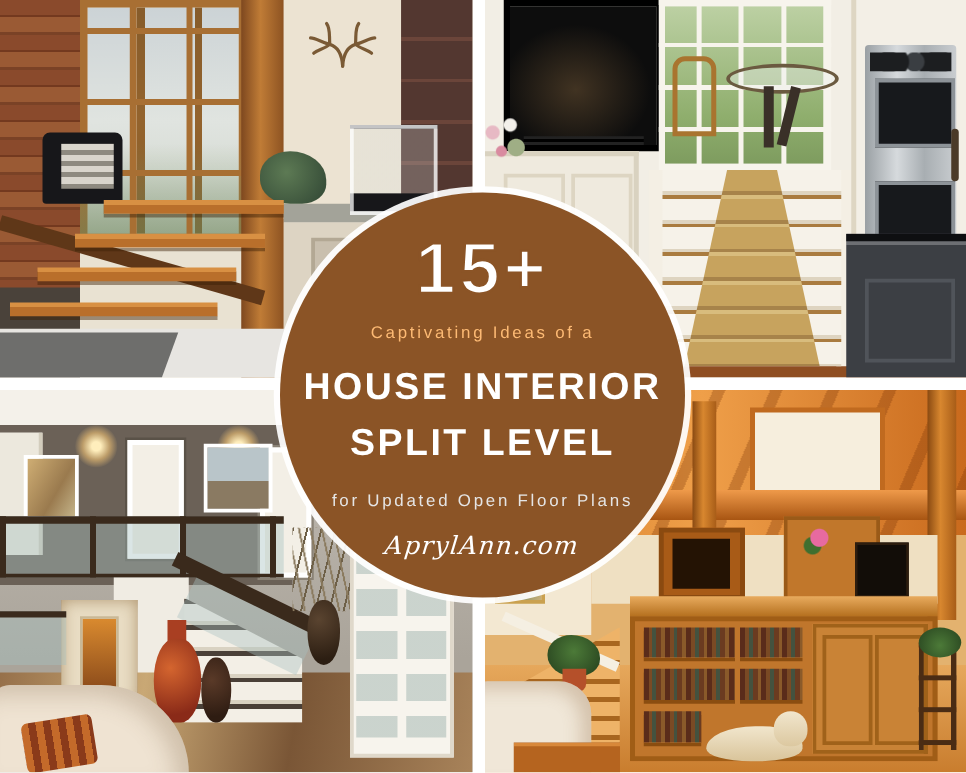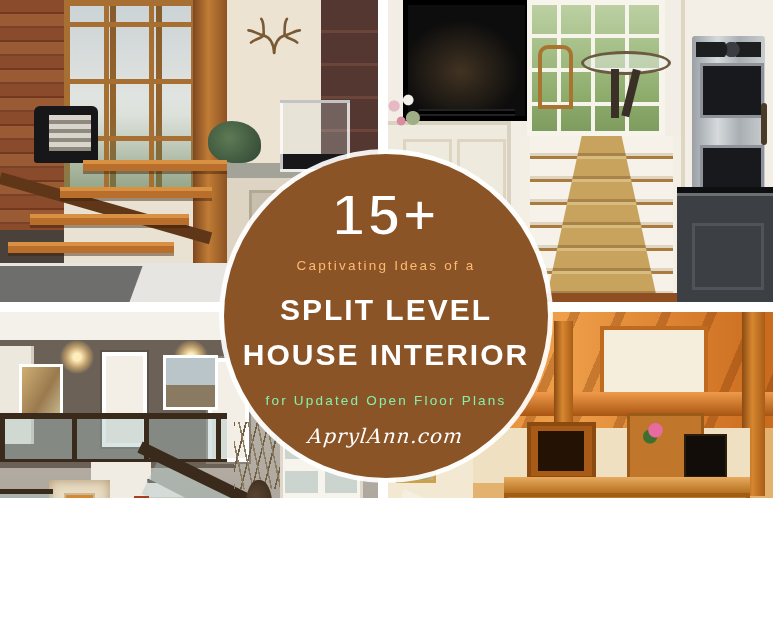--- a/index.html
+++ b/index.html
@@ -2,21 +2,21 @@
 <html style="--badge-brown: #8B5426; --badge-text: #FFFFFF; --ring: rgba(255,255,255,0.92); --gutter: #FFFFFF;"><head>
 <meta charset="utf-8">
 <style>
   :root{
     --badge-brown:#8B5426;
     --badge-text:#FFFFFF;
     --ring:rgba(255,255,255,.92);
     --gutter:#FFFFFF;
   }
   html,body{margin:0;padding:0;background:#fff;}
-  .canvas{position:relative;width:773px;height:498px;background:var(--gutter);overflow:hidden;
+  .canvas{position:relative;width:773px;height:618px;background:var(--gutter);overflow:hidden;
           font-family:"Liberation Sans",sans-serif;}
   .photo{position:absolute;overflow:hidden;}
   .photo *{position:absolute;}
 
   
   .tl{left:0;top:0;width:378px;height:302px;background:#e9e2d2;}
   .tr{left:388px;top:0;width:385px;height:302px;background:#f2eee5;}
   .bl{left:0;top:312px;width:378px;height:306px;background:linear-gradient(#f1ede5 8%,#b7b1a8 34%,#aaa49a 70%);}
   .br{left:388px;top:312px;width:385px;height:306px;background:#e3b26f;}
 
@@ -209,21 +209,21 @@
 
   
   .badge{position:absolute;left:224px;top:154px;width:324px;height:324px;border-radius:50%;
     background:var(--badge-brown);box-shadow:0 0 0 5px var(--ring);z-index:10;
     display:flex;flex-direction:column;align-items:center;justify-content:center;
     text-align:center;color:var(--badge-text);}
   .badge-count{font-size:58px;font-weight:800;letter-spacing:3px;line-height:1;
     -webkit-text-stroke:2px var(--badge-brown);margin:2px 0 14px;}
   .badge-eyebrow{font-size:13.5px;letter-spacing:2.2px;margin-bottom:14px;color:#fdba74;}
   .badge-title{font-size:30px;font-weight:800;letter-spacing:2px;line-height:1.5;}
-  .badge-tagline{font-size:13.5px;letter-spacing:2.2px;margin-top:16px;color:#86efac;}
+  .badge-tagline{font-size:13.5px;letter-spacing:2.2px;margin-top:16px;color:#e5e5e5;}
   .badge-site{font-family:"DejaVu Serif",serif;font-style:italic;font-size:20px;margin-top:16px;
     transform:skewX(-6deg);letter-spacing:1px;}
 </style>
 </head>
 <body>
 
 <div class="canvas">
 
   <div class="photo tl" title="Modern split-level entry with floating wood stair treads, wood plank wall, tall windows and antler wall decor">
     <div class="tl-wood-wall"></div>
@@ -349,19 +349,19 @@
     <div class="br-table"></div>
     <div class="br-dog-body"></div>
     <div class="br-dog-head"></div>
     <div class="br-stand"></div>
     <div class="br-stand-plant"></div>
   </div>
 
   <div class="badge">
     <div class="badge-count">15+</div>
     <div class="badge-eyebrow">Captivating Ideas of a</div>
+    <div class="badge-title">HOUSE INTERIOR</div>
     <div class="badge-title">SPLIT LEVEL</div>
-    <div class="badge-title">HOUSE INTERIOR</div>
     <div class="badge-tagline">for Updated Open Floor Plans</div>
     <div class="badge-site">AprylAnn.com</div>
   </div>
 
 </div>
 
 </body></html>

